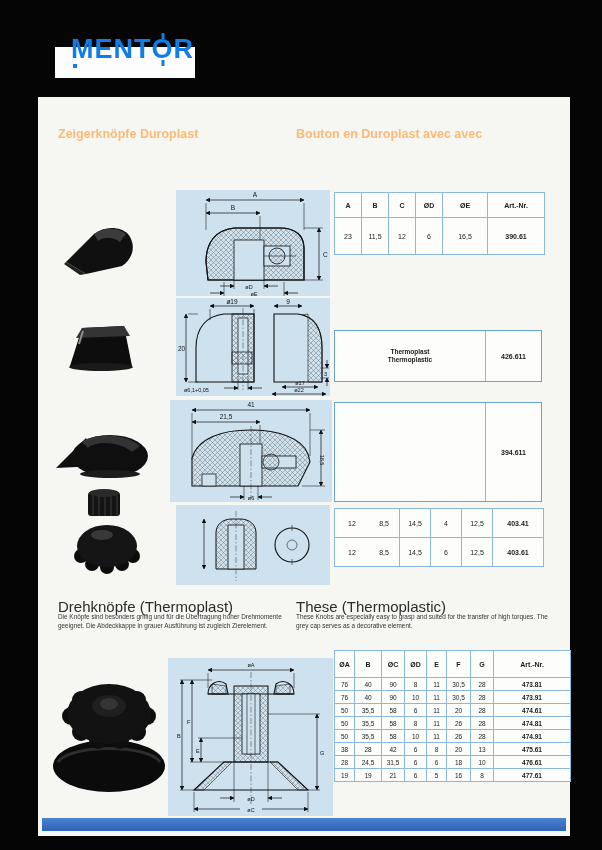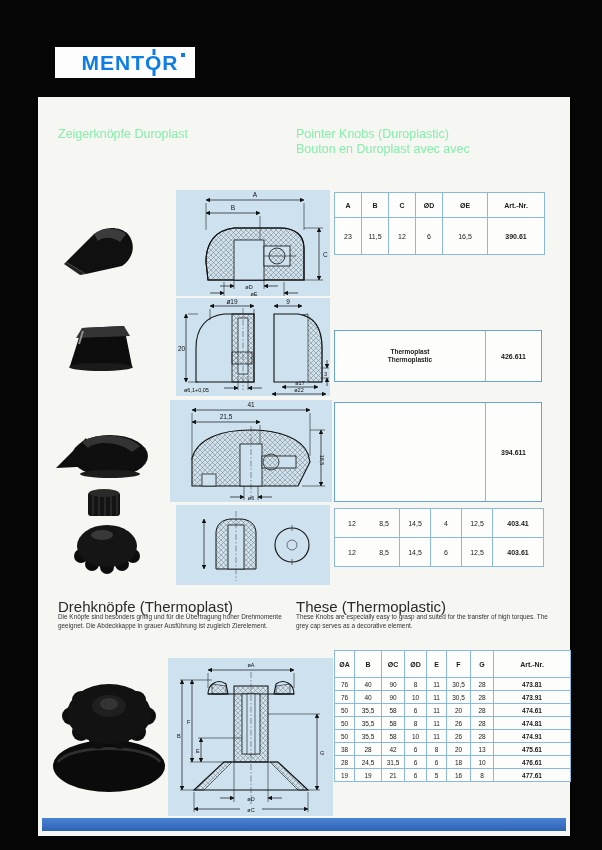--- a/index.html
+++ b/index.html
@@ -3,28 +3,28 @@
 <meta charset="utf-8">
 <style>
   html,body{margin:0;padding:0;}
   body{width:602px;height:850px;position:relative;background:#050505;
        font-family:"Liberation Sans","DejaVu Sans",sans-serif;overflow:hidden;}
   .abs{position:absolute;}
   #page{left:38px;top:97px;width:532px;height:739px;background:#f6f6f2;}
   
   #logo-box{left:55px;top:47px;width:140px;height:31px;background:#fdfdfd;
             display:flex;align-items:center;justify-content:center;}
-  #logo-text{color:#0f7ce8;font-weight:800;font-size:21px;letter-spacing:1px;line-height:1;margin-left:16px;}
+  #logo-text{color:#0f7ce8;font-weight:800;font-size:27px;letter-spacing:1px;line-height:1;margin-left:16px;}
   .logo-o{position:relative;display:inline-block;}
   .logo-o::before,.logo-o::after{content:"";position:absolute;left:50%;transform:translateX(-50%);
             width:3px;height:6px;background:#0f7ce8;}
   .logo-o::before{top:-3px;} .logo-o::after{bottom:-3px;}
   .logo-dot{display:inline-block;width:4px;height:4px;background:#0f7ce8;margin-left:2px;vertical-align:top;margin-top:1px;}
   
-  .h-blue{color:#86efac;font-size:12.5px;line-height:15px;white-space:nowrap;}
+  .h-blue{color:#fdba74;font-size:12.5px;line-height:15px;white-space:nowrap;font-weight:bold;}
   
   .panel{background:#cde1ef;}
   
   table{border-collapse:collapse;table-layout:fixed;background:#fdfdfb;}
   .btab{border:1.5px solid #66a3cf;}
   .btab th,.btab td{border:1px solid #8ab9dd;text-align:center;vertical-align:middle;
         padding:0;color:#1a1a1a;}
   .btab th{font-size:7px;font-weight:bold;}
   .btab td{font-size:7px;font-weight:normal;}
   .btab td:last-child{font-weight:bold;}
@@ -90,21 +90,20 @@
 </svg>
 
 <div id="page" class="abs"></div>
 
 <div id="logo-box" class="abs">
   <span id="logo-text"><span>MENT</span><span class="logo-o">O</span><span>R</span><span class="logo-dot"></span></span>
 </div>
 
 <div class="abs h-blue" style="left:58px;top:127px;">Zeigerknöpfe Duroplast</div>
 <div class="abs" style="left:296px;top:127px;">
-  <div class="h-blue">Pointer Knobs (Duroplastic)</div>
   <div class="h-blue">Bouton en Duroplast avec avec</div>
 </div>
 
 <svg class="abs" style="left:60px;top:218px;" width="80" height="62">
   <path d="M6,44 L34,16 C44,8 60,8 68,16 C76,26 74,40 62,48 L26,56 Z" fill="#101010"></path>
   <path d="M34,16 C44,9 58,9 66,16 L60,24 C52,18 42,19 38,23 Z" fill="#3b3b3b"></path>
   <path d="M6,44 L26,56 L20,57 L4,46 Z" fill="#222"></path>
 </svg>
 
 <div class="abs panel" style="left:176px;top:190px;width:154px;height:106px;">

